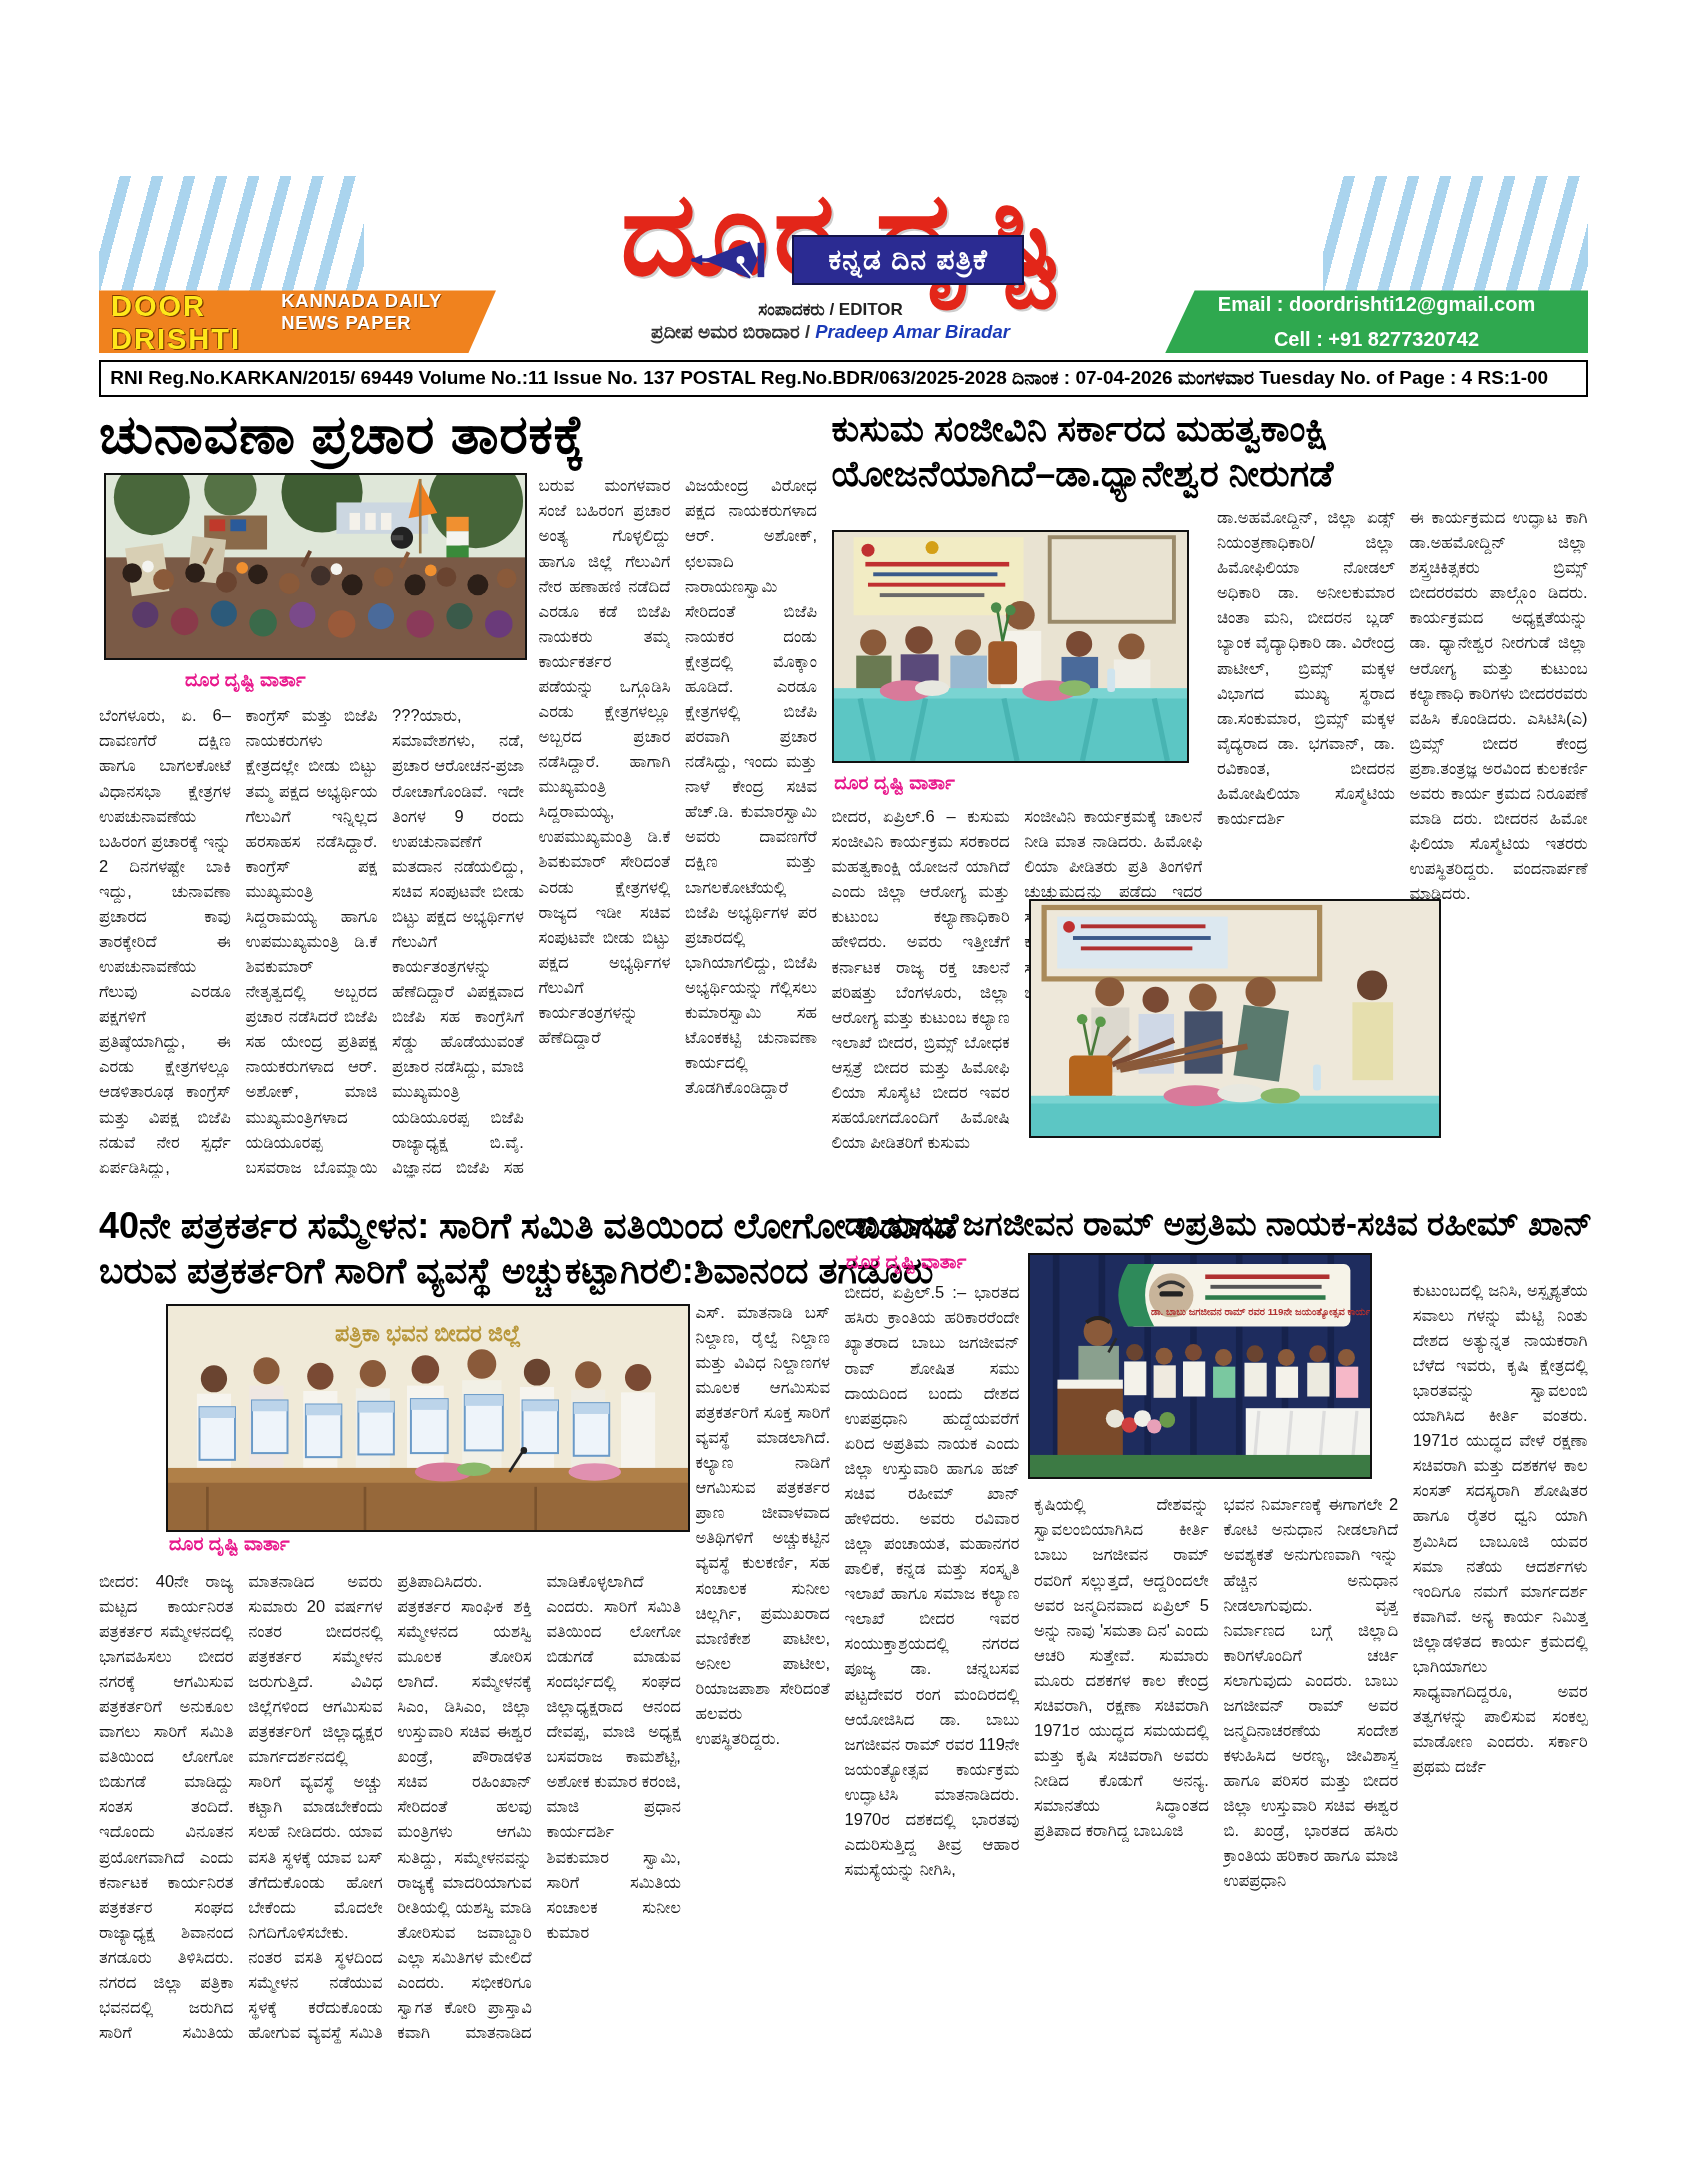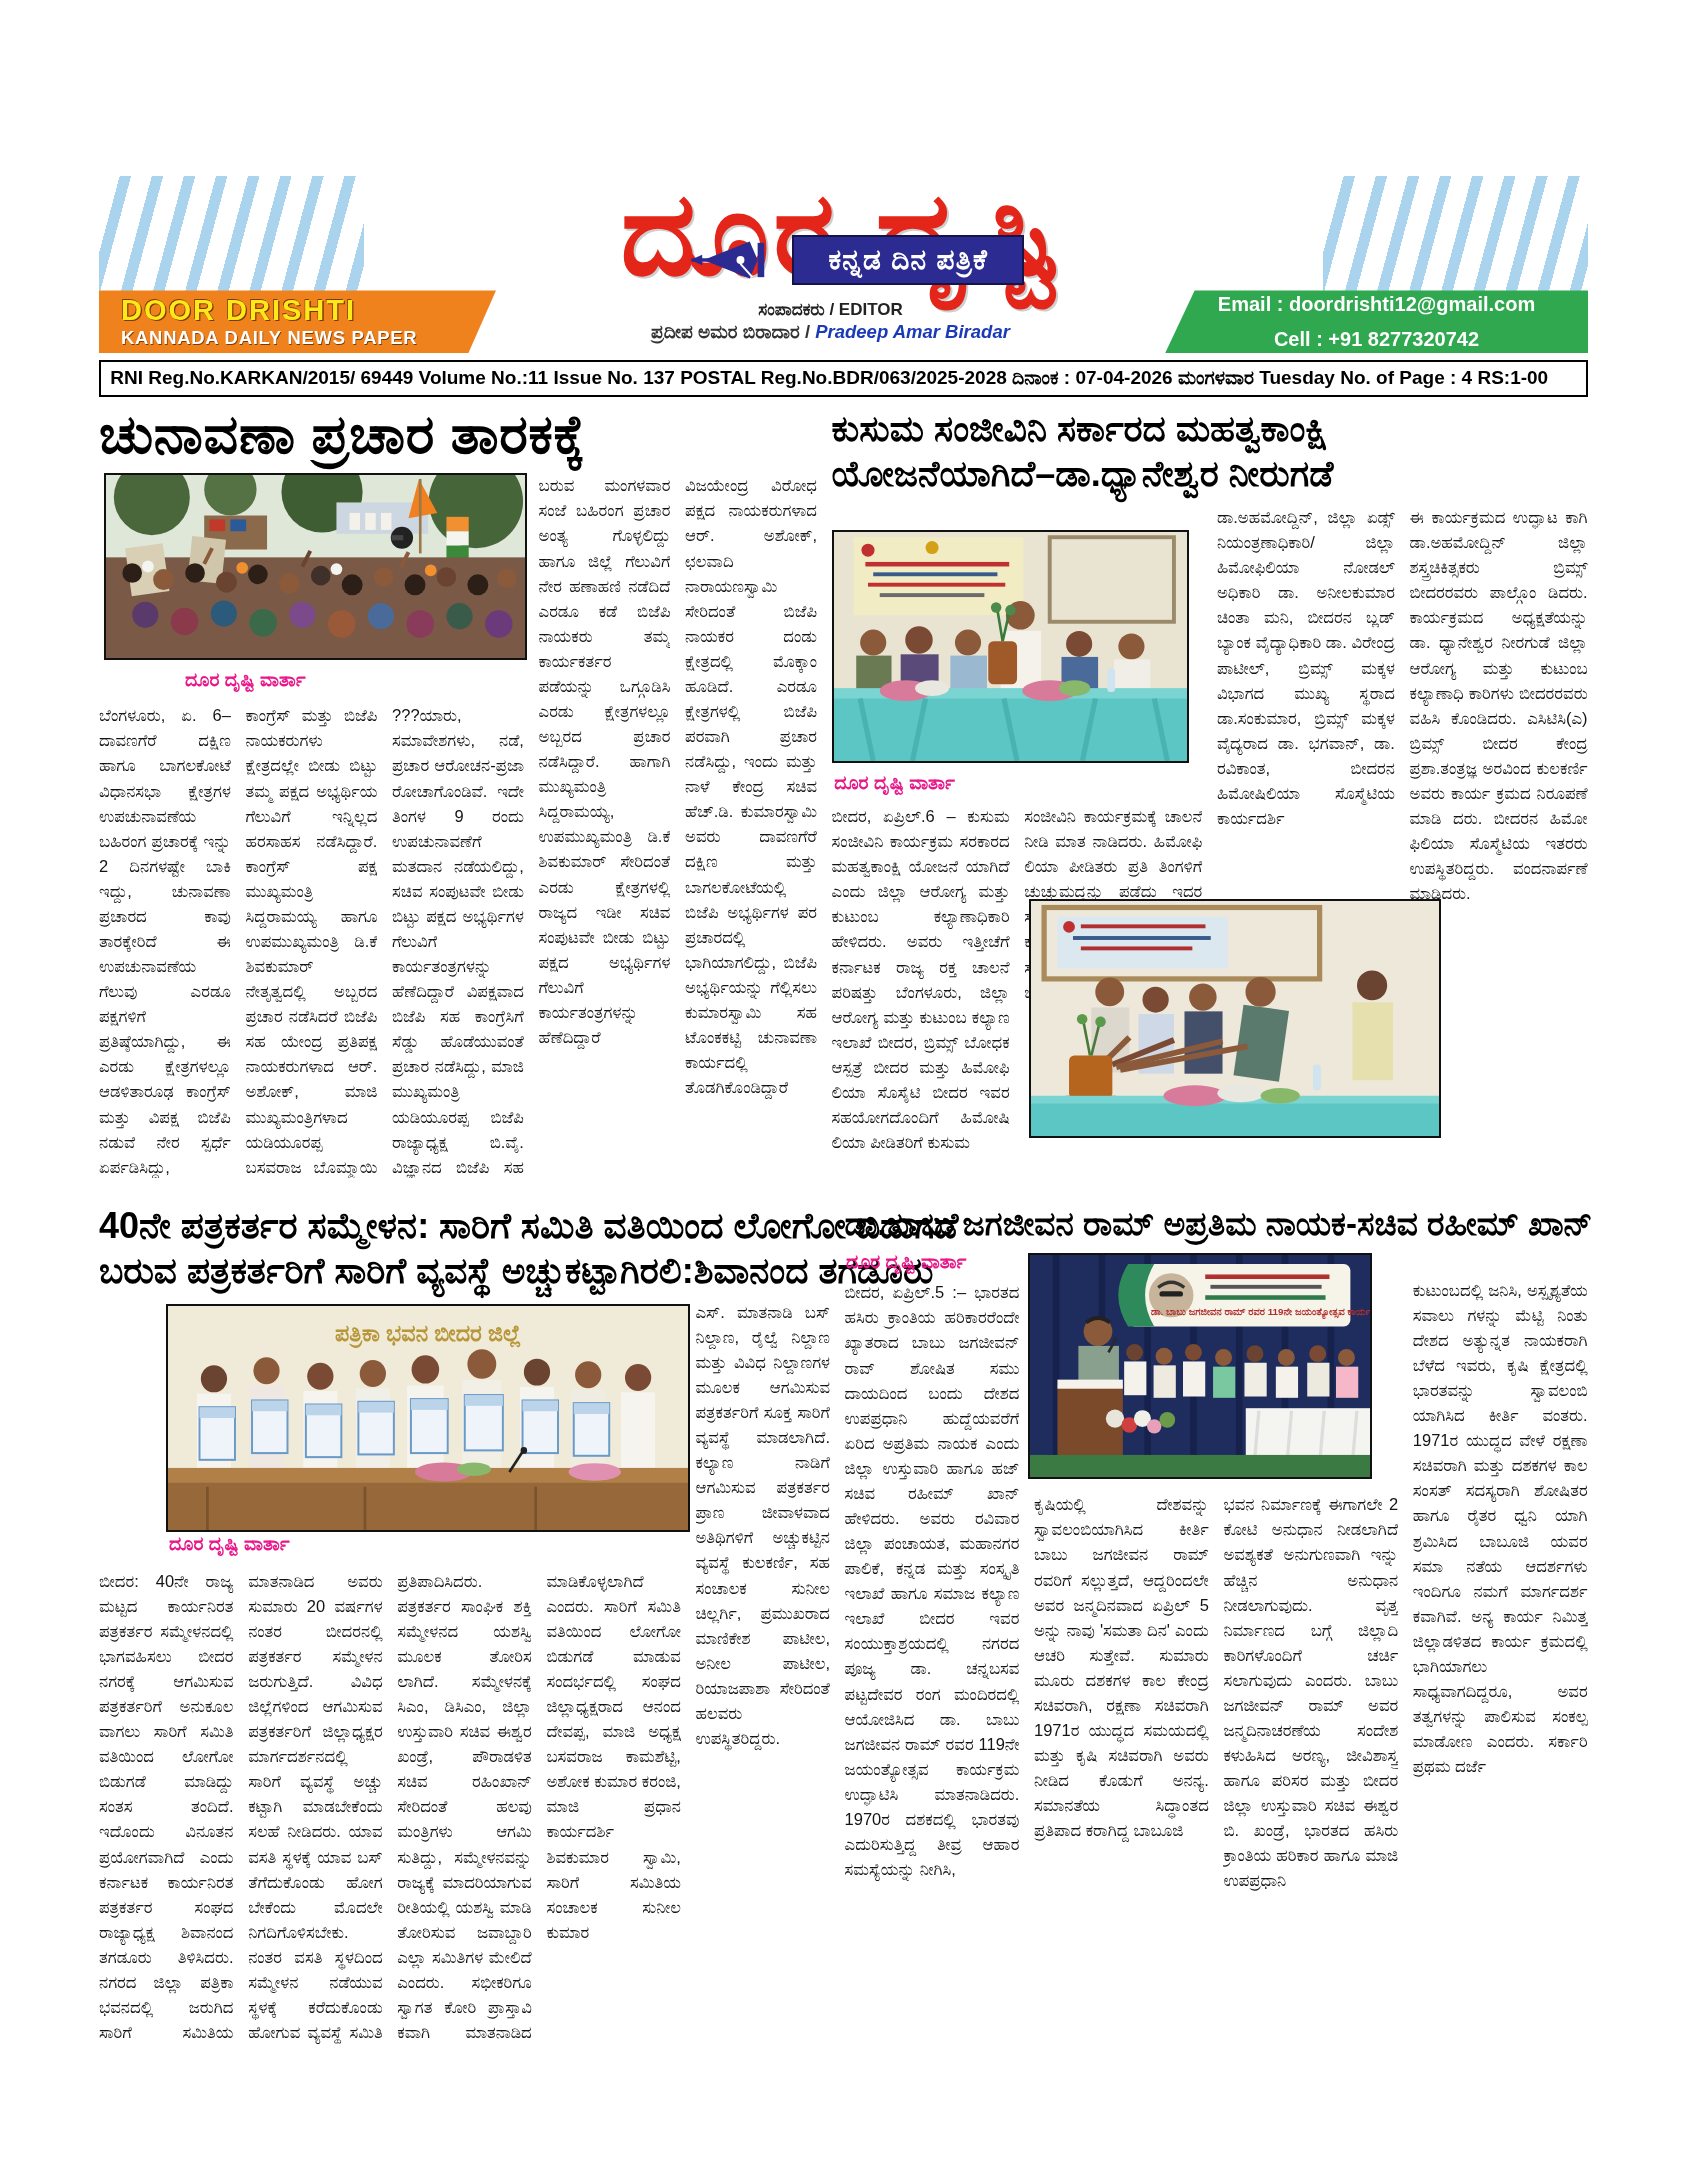--- a/index.html
+++ b/index.html
@@ -17,21 +17,21 @@
                 font-weight:900; color:#e32619; letter-spacing:4px;
                 text-shadow:2px 2px 0 rgba(60,60,60,.25); }
   .mast-subrow { position:relative; display:flex; justify-content:center; align-items:center;
                  gap:4px; margin-top:-57px; padding-left:26.5px; }
   .pen { width:99px; height:48px; }
   .mast-subbox { background:#2b2b92; color:#fff; font-size:28px; font-weight:700;
                  padding:6.6px 34px; border:2px solid #14144a; letter-spacing:1.3px; }
   
   .bannerbar { position:relative; display:flex; height:63px; margin-top:5.3px; }
   .banner-orange { width:397px; background:#f0821e; clip-path:polygon(0 0,100% 0,93% 100%,0 100%);
-                   display:flex; flex-direction:column; justify-content:center; padding-left:22px; }
+                   display:flex; justify-content:center; padding-left:12px; }
   .bo-1 { font-size:29px; font-weight:900; color:#ffe81a; letter-spacing:2px;
           text-shadow:1.3px 1.3px 0 #7a3a00, -0.7px -0.7px 0 #7a3a00; }
   .bo-2 { font-size:18.5px; font-weight:800; color:#ffffff; letter-spacing:0.7px;
           text-shadow:0.7px 0.7px 0 #7a3a00; }
   .banner-center { flex:1; display:flex; flex-direction:column; justify-content:center;
                    align-items:center; gap:1px; }
   .bc-1 { font-size:17px; font-weight:700; color:#222; }
   .bc-2 { font-size:18.5px; font-weight:700; color:#333; }
   .bc-en { color:#1a3ab8; font-style:italic; }
   .banner-green { width:423px; background:#2fa84f; clip-path:polygon(7% 0,100% 0,100% 100%,0 100%);

